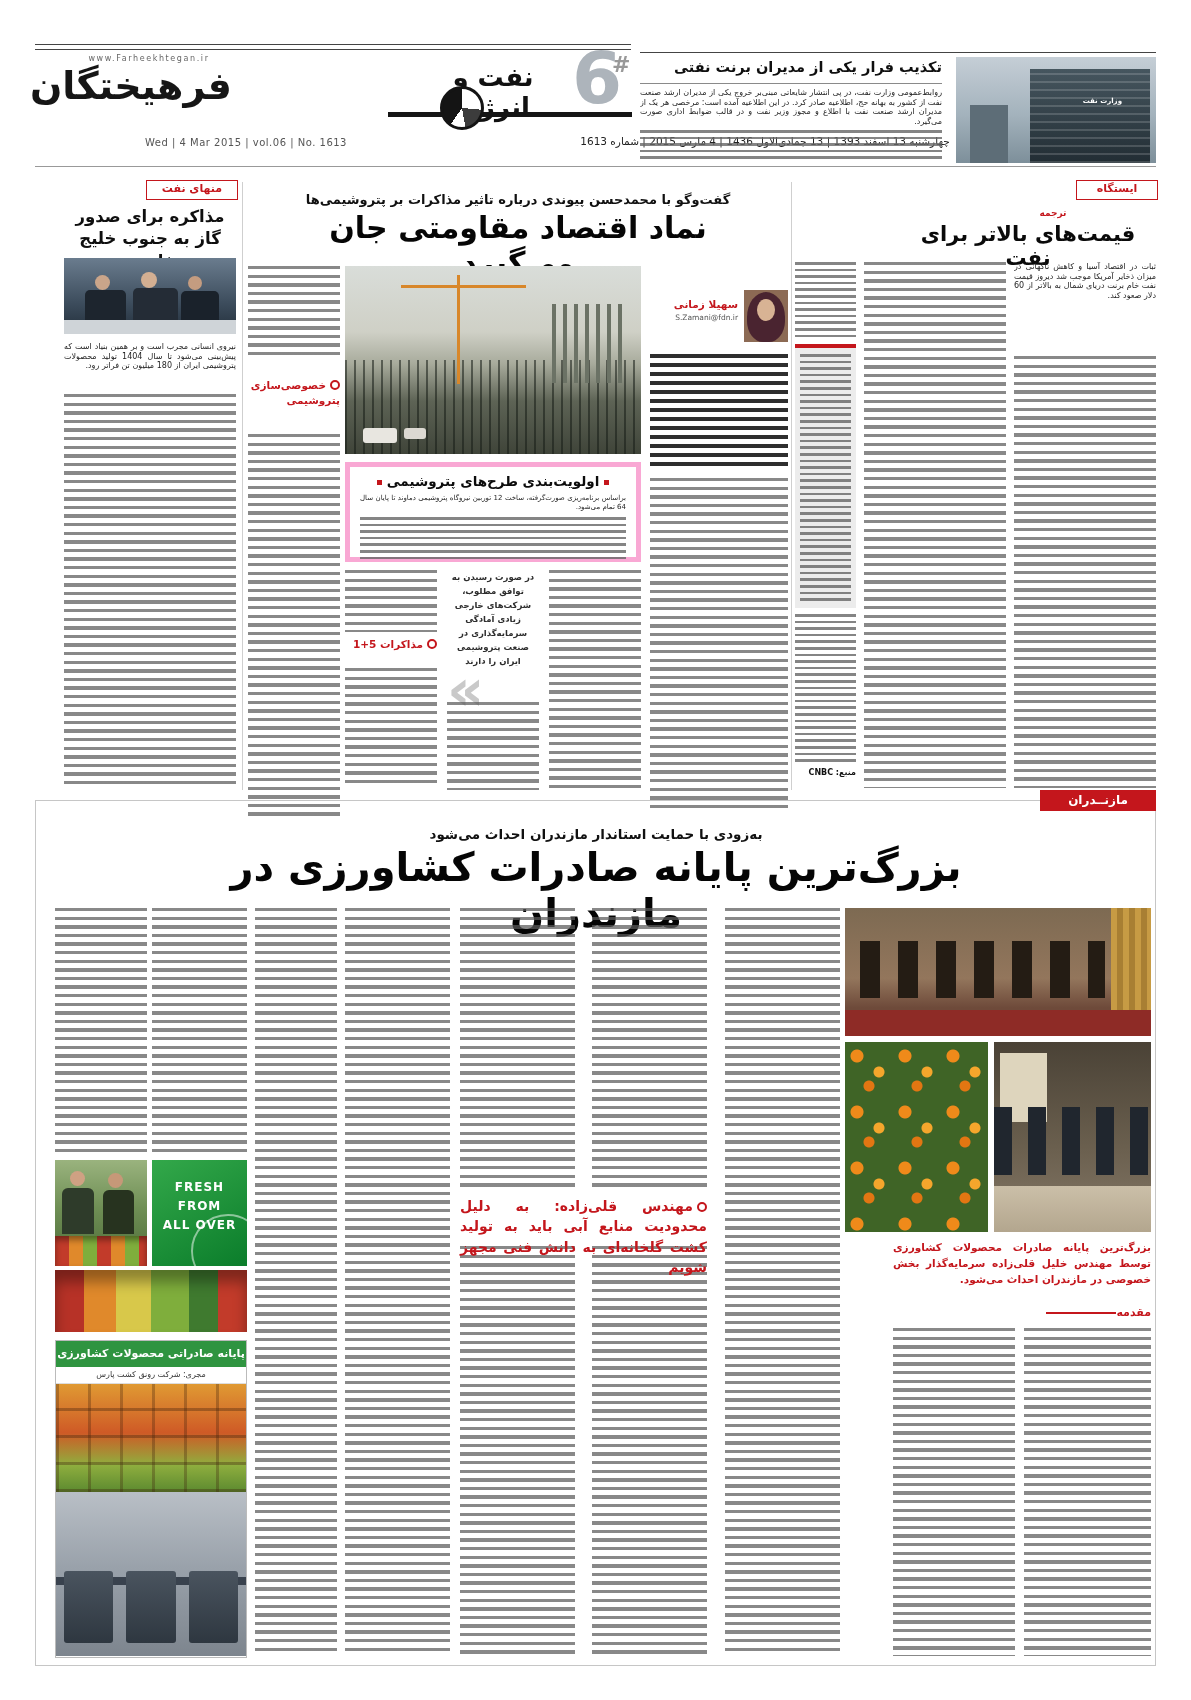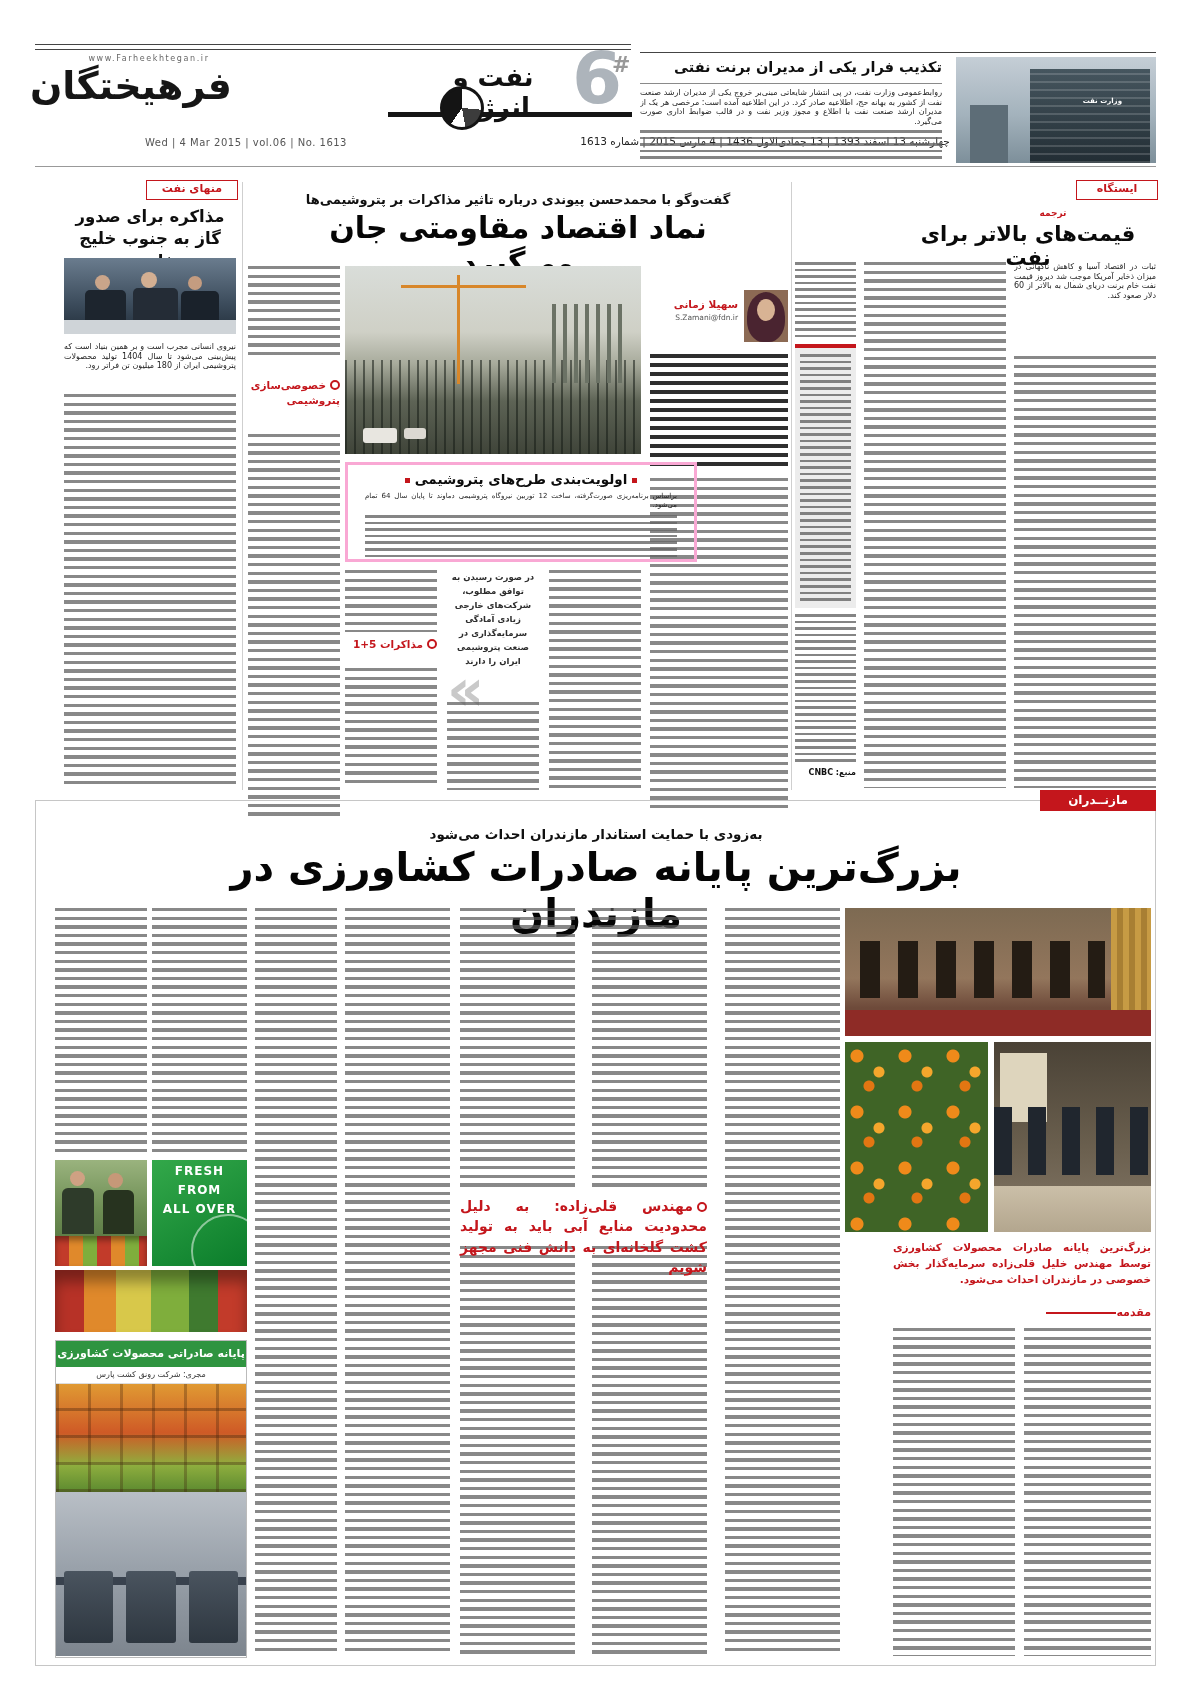--- a/index.html
+++ b/index.html
@@ -110,21 +110,21 @@
   </div>
 
   <div class="abs" style="left:248px;top:266px;width:92px;height:522px;">
     <div class="ft" style="height:90px;"></div>
     <div class="subhead" style="margin:22px 0;height:34px;">
       <span class="dot"></span><span>خصوصی‌سازی پتروشیمی</span>
     </div>
     <div class="ft" style="height:382px;"></div>
   </div>
 
-  <div class="abs" style="left:345px;top:462px;width:352px;height:100px;border:3px solid #f9a8d4;box-sizing:border-box;padding:6px 17px;">
+  <div class="abs" style="left:345px;top:462px;width:296px;height:100px;border:5px solid #f9a8d4;box-sizing:border-box;padding:6px 10px;">
     <div class="rtl c" style="font-size:13.5px;font-weight:bold;color:#0c0c0c;">
       <span class="boxmark"></span><span>اولویت‌بندی طرح‌های پتروشیمی</span><span class="boxmark"></span>
     </div>
     <div class="lead" style="margin-top:5px;height:20px;font-size:7px;line-height:9px;">براساس برنامه‌ریزی صورت‌گرفته، ساخت 12 توربین نیروگاه پتروشیمی دماوند تا پایان سال 64 تمام می‌شود.</div>
     <div class="ftsm" style="height:42px;margin-top:3px;"></div>
   </div>
 
   <div class="abs" style="left:345px;top:570px;width:92px;height:220px;">
     <div class="ft" style="height:62px;"></div>
     <div class="subhead" style="margin:5px 0;height:26px;">
@@ -206,21 +206,21 @@
   <div class="ph" style="left:55px;top:1160px;width:92px;height:106px;background:linear-gradient(180deg,#9ab37e 0%,#6f8f55 45%,#4c6b38 100%);">
     <div style="left:16%;top:10%;width:15px;height:15px;border-radius:50%;background:#cfa183;"></div>
     <div style="left:58%;top:12%;width:15px;height:15px;border-radius:50%;background:#c69878;"></div>
     <div style="left:8%;top:26%;width:34%;height:44%;background:#2e3b2a;border-radius:6px 6px 0 0;"></div>
     <div style="left:52%;top:28%;width:34%;height:42%;background:#27331f;border-radius:6px 6px 0 0;"></div>
     <div style="left:0;bottom:0;width:100%;height:28%;background:repeating-linear-gradient(90deg,#c23b2a 0 14px,#e0892b 14px 28px,#7fae3c 28px 42px);box-shadow:inset 0 4px 6px rgba(0,0,0,.4);"></div>
   </div>
 
   <div class="ph" style="left:152px;top:1160px;width:95px;height:106px;background:linear-gradient(150deg,#33a84a,#0b7d2b);">
     <div style="right:-18px;bottom:-22px;width:70px;height:70px;border:2px solid rgba(255,255,255,.5);border-radius:50%;"></div>
-    <div style="left:0;top:2px;width:100%;color:#fff;font-weight:bold;font-size:12px;line-height:1.6;letter-spacing:1px;text-align:center;white-space:pre-line;">FRESH
+    <div style="left:0;top:18px;width:100%;color:#fff;font-weight:bold;font-size:12px;line-height:1.6;letter-spacing:1px;text-align:center;white-space:pre-line;">FRESH
 FROM
 ALL OVER</div>
   </div>
 
   <div class="ph" style="left:55px;top:1270px;width:192px;height:62px;
               background:linear-gradient(90deg,#b73227 0 15%,#e0892b 15% 32%,#d8c84a 32% 50%,#7fae3c 50% 70%,#3f7a2f 70% 85%,#c23b2a 85% 100%);
               box-shadow:inset 0 12px 14px rgba(0,0,0,.35);"></div>
 
   <div class="abs" style="left:55px;top:1340px;width:192px;height:318px;border:1px solid #bbb;box-sizing:border-box;">
     <div class="rtl c" style="background:#2f9440;color:#fff;font-size:11px;font-weight:bold;line-height:26px;height:26px;">پایانه صادراتی محصولات کشاورزی</div>

